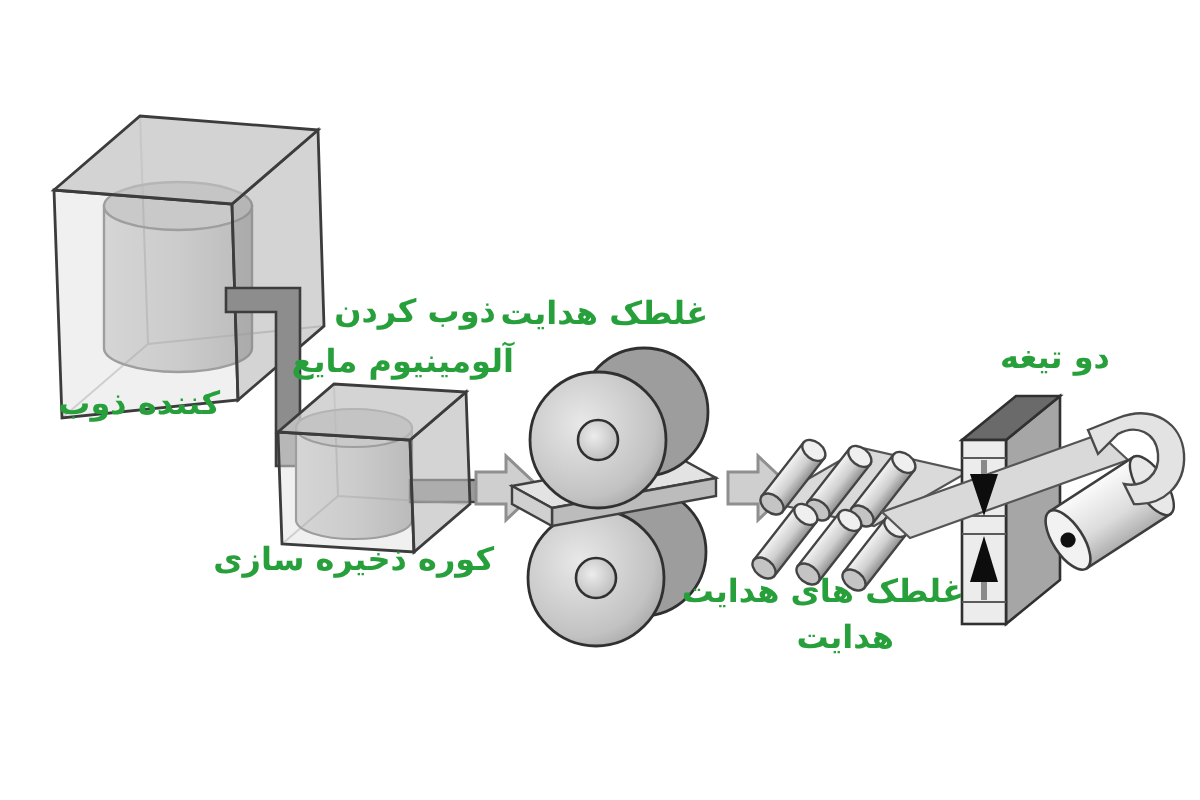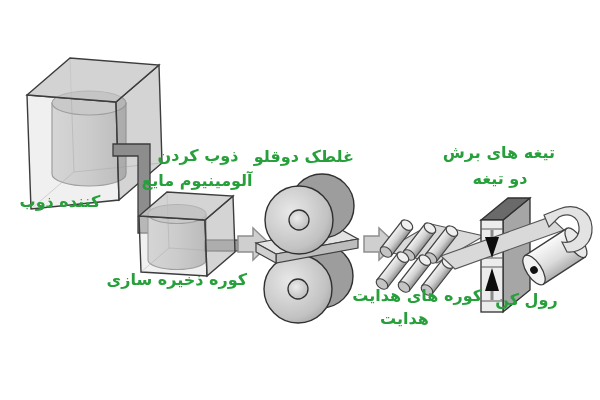--- a/index.html
+++ b/index.html
@@ -1,20 +1,20 @@
 <!DOCTYPE html>
 <html style="--label-green: #27A03C;"><head>
 <meta charset="utf-8">
 <style>
   html,body{margin:0;padding:0;background:#ffffff;}
   .stage{position:relative;width:600px;height:400px;background:#ffffff;overflow:hidden;
          font-family:"DejaVu Sans",sans-serif;}
   .stage svg{position:absolute;left:0;top:0;}
   .lbl{position:absolute;color:var(--label-green,#27A03C);font-weight:bold;font-size:16px;
-       line-height:1.15;text-align:center;direction:rtl;white-space:nowrap;
+       line-height:1.15;direction:rtl;white-space:nowrap;
        font-family:"DejaVu Sans",sans-serif;}
 </style>
 </head>
 <body>
 
 <div class="stage">
 
 <svg width="600" height="400" viewBox="0 0 600 400">
   <defs>
     <linearGradient id="cylG" x1="0" y1="0" x2="1" y2="0">
@@ -140,20 +140,18 @@
       <circle cx="0" cy="0" r="3.8" fill="#101010"></circle>
     </g>
     <path d="M 544,215 L 559,209 C 577,202 591,212 592,227 C 593,243 581,253 567,252 L 562,242 C 572,244 580,237 579,227 C 578,216 568,212 559,217 L 549,227 Z" fill="#e3e3e3" stroke="#4a4a4a" stroke-width="1.2"></path>
   </g>
 </svg>
 
 <div class="lbl" style="left:10px;top:193px;width:100px">کننده ذوب</div>
 <div class="lbl" style="left:148px;top:147px;width:100px">ذوب کردن</div>
 <div class="lbl" style="left:127px;top:271px;width:120px">کوره ذخیره سازی</div>
 <div class="lbl" style="left:137px;top:172px;width:120px">آلومینیوم مایع</div>
-<div class="lbl" style="left:254px;top:148px;width:100px">غلطک دوقلو</div>
-<div class="lbl" style="left:445px;top:144px;width:110px">تیغه های برش</div>
+<div class="lbl" style="left:254px;top:148px;width:100px">غلطک هدایت</div>
 <div class="lbl" style="left:445px;top:170px;width:110px">دو تیغه</div>
-<div class="lbl" style="left:362px;top:287px;width:120px">کوره های هدایت</div>
+<div class="lbl" style="left:362px;top:287px;width:120px">غلطک های هدایت</div>
 <div class="lbl" style="left:362px;top:310px;width:85px">هدایت</div>
-<div class="lbl" style="left:494px;top:291px;width:65px">رول کن</div>
 
 </div>
 
 </body></html>

